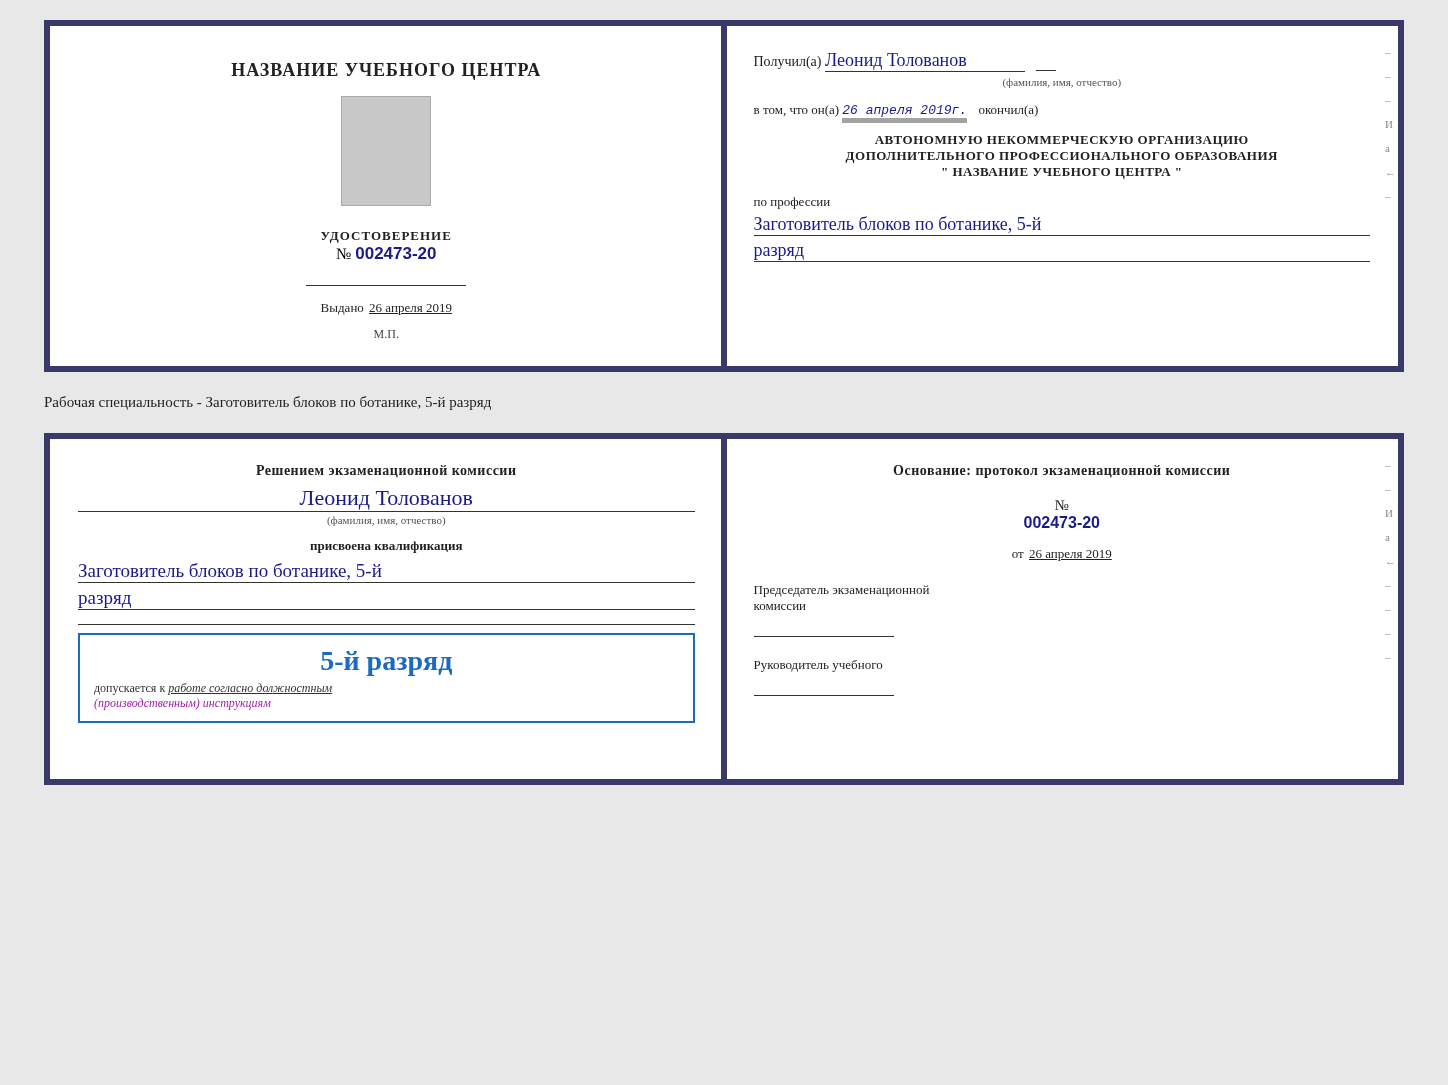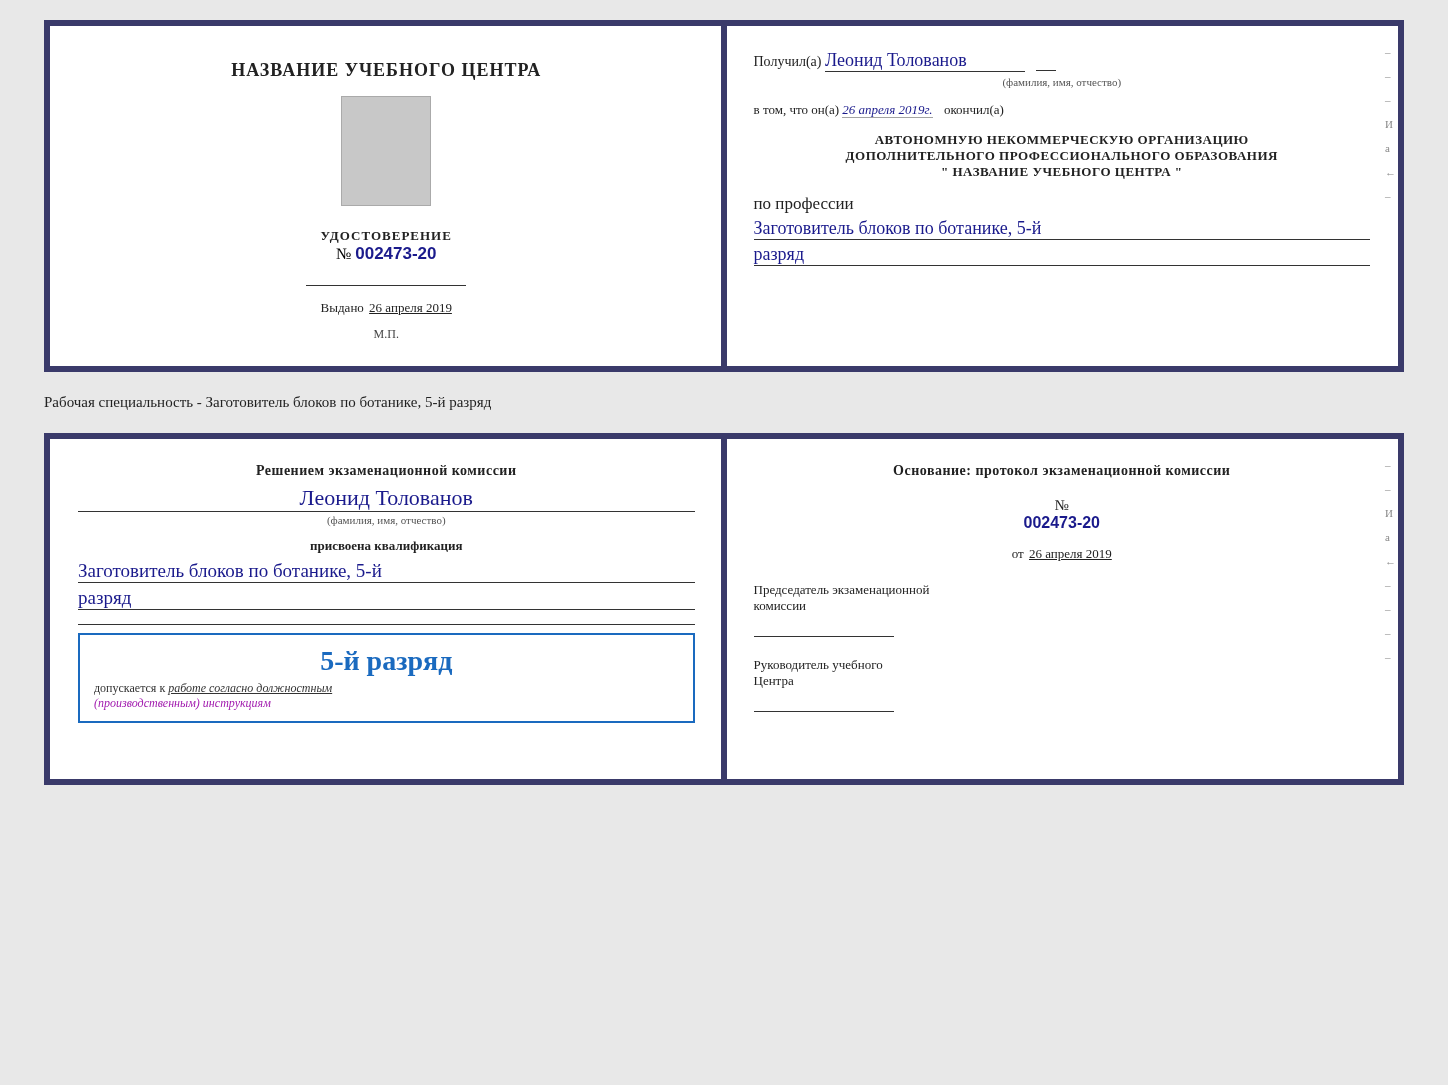--- a/index.html
+++ b/index.html
@@ -132,34 +132,34 @@
     }
 
     .confirmed-line {
       font-size: 13px;
       margin-bottom: 14px;
     }
 
     .confirmed-date {
       font-style: italic;
       color: #1a1a8c;
-      font-family: Liberation Serif, serif;
-      border-bottom: 1px solid #a3a3a3;
+      font-family: Liberation Mono, monospace;
+      border-bottom: 5px solid #a3a3a3;
     }
 
     .org-block {
       font-size: 13px;
       font-weight: bold;
       text-align: center;
       margin-bottom: 14px;
       letter-spacing: 0.5px;
     }
 
     .profession-label {
-      font-size: 17px;
+      font-size: 13px;
       margin-bottom: 4px;
     }
 
     .profession-value {
       font-size: 18px;
       color: #1a1a8c;
       font-family: 'Brush Script MT', cursive, serif;
       border-bottom: 1px solid #333;
       display: block;
       margin-bottom: 4px;
@@ -419,21 +419,20 @@
     </div>
 
     <div class="signature-block">
       <div>Председатель экзаменационной</div>
       <div>комиссии</div>
       <span class="sig-line"></span>
     </div>
 
     <div class="signature-block">
       <div>Руководитель учебного</div>
-      <div>Центра</div>
       <span class="sig-line"></span>
     </div>
 
     <div class="right-edge-marks">
       <span>–</span>
       <span>–</span>
       <span>И</span>
       <span>а</span>
       <span>←</span>
       <span>–</span>

